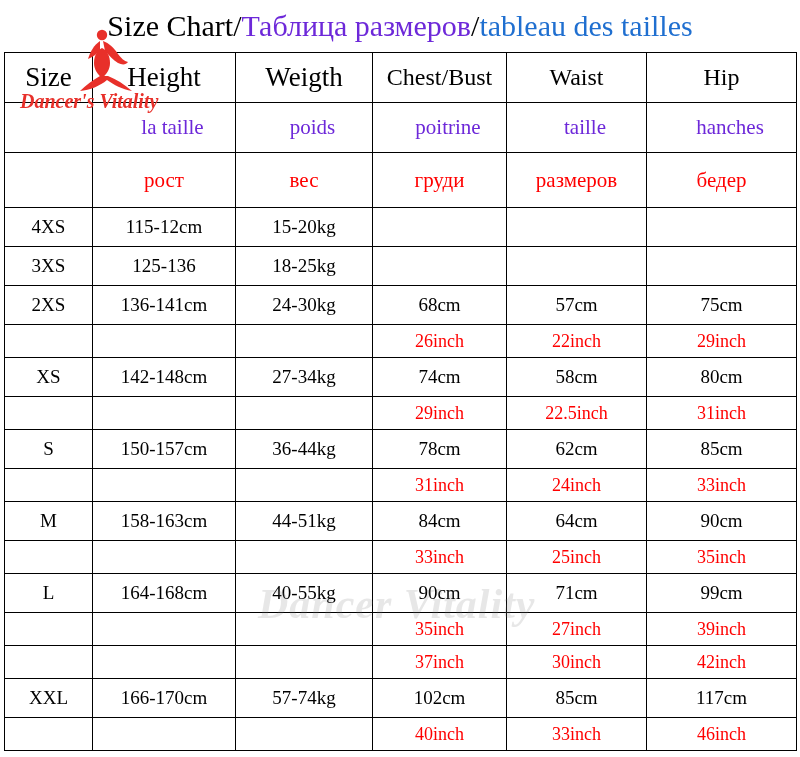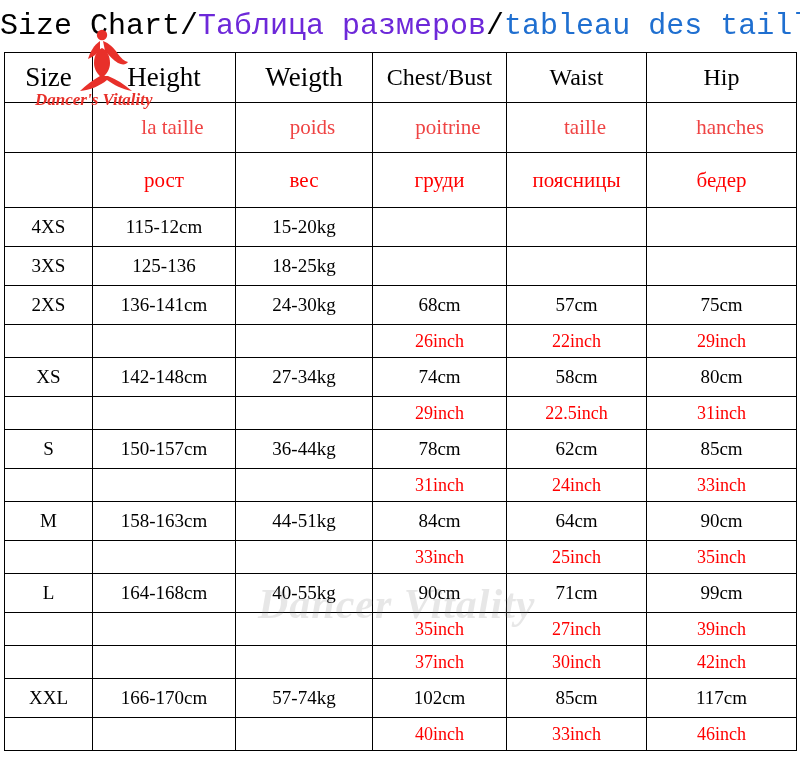--- a/index.html
+++ b/index.html
@@ -21,24 +21,24 @@
     position: relative;
     box-sizing: border-box;
     padding: 0;
   }
 
   
   .title-row {
     height: 52px;
     display: flex;
     align-items: center;
-    justify-content: space-between;
+    justify-content: center;
     white-space: nowrap;
     font-size: 30px;
-    font-family: Liberation Mono, monospace;
+    font-family: Liberation Serif, serif;
     letter-spacing: 0px;
   }
   .title-row span { display: inline-block; }
   .t-black { color: #000000; }
   .t-red   { color: #6d28d9; }
   .t-blue  { color: #1f6fd0; }
   .t-sep   { color: #000000; }
 
   
   table.size-chart {
@@ -70,21 +70,21 @@
     font-family: "Liberation Serif", serif;
     color: #000000;
   }
   tr.hdr-en td.big {
     font-size: 27px;
     margin-left: 42px;
   }
   tr.hdr-fr td {
     height: 49px;
     font-size: 21px;
-    color: #ef4444;
+    color: #6d28d9;
     font-family: "Liberation Serif", serif;
     padding-left: 17px;
   }
   tr.hdr-ru td {
     height: 54px;
     font-size: 21px;
     color: #ff0000;
     font-weight: normal;
     font-family: "Liberation Serif", serif;
     line-height: 1.05;
@@ -119,24 +119,23 @@
     left: 62px;
     top: 0px;
   }
   .logo-top .brand {
     position: absolute;
     left: 6px;
     top: 62px;
     font-family: "Liberation Serif", serif;
     font-style: italic;
     font-weight: bold;
-    font-size: 17px;
+    font-size: 20px;
     color: #e8302a;
     white-space: nowrap;
-    margin-left: 15px;
   }
   .watermark {
     position: absolute;
     left: 258px;
     top: 580px;
     font-family: "Liberation Serif", serif;
     font-style: italic;
     font-weight: bold;
     font-size: 42px;
     color: rgba(120,120,120,0.18);
@@ -182,21 +181,21 @@
         <td>poids</td>
         <td>poitrine</td>
         <td>taille</td>
         <td>hanches</td>
       </tr>
       <tr class="hdr-ru">
         <td></td>
         <td>рост</td>
         <td>вес</td>
         <td>груди</td>
-        <td>поясницы</td>
+        <td>размеров</td>
         <td>бедер</td>
       </tr>
 
       <tr class="cm-row">
         <td class="size-cell">4XS</td>
         <td>115-12cm</td>
         <td>15-20kg</td>
         <td></td>
         <td></td>
         <td></td>

